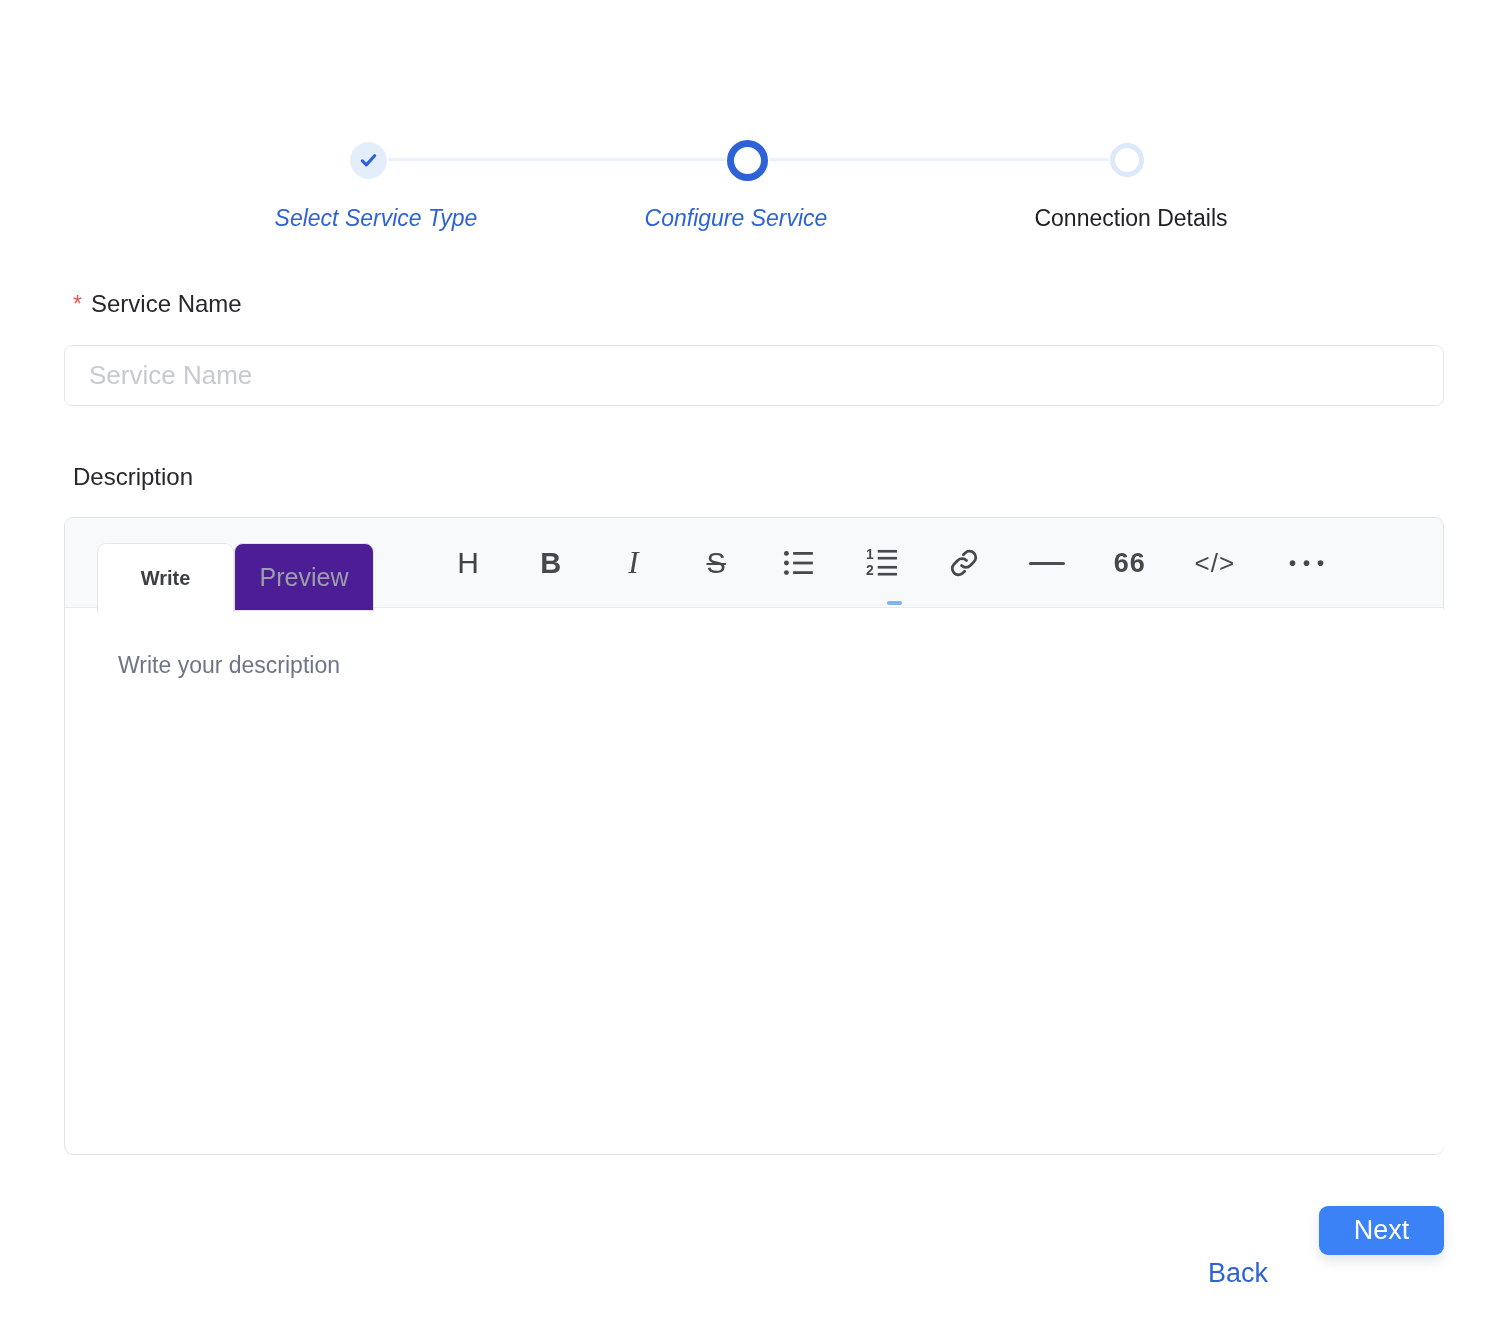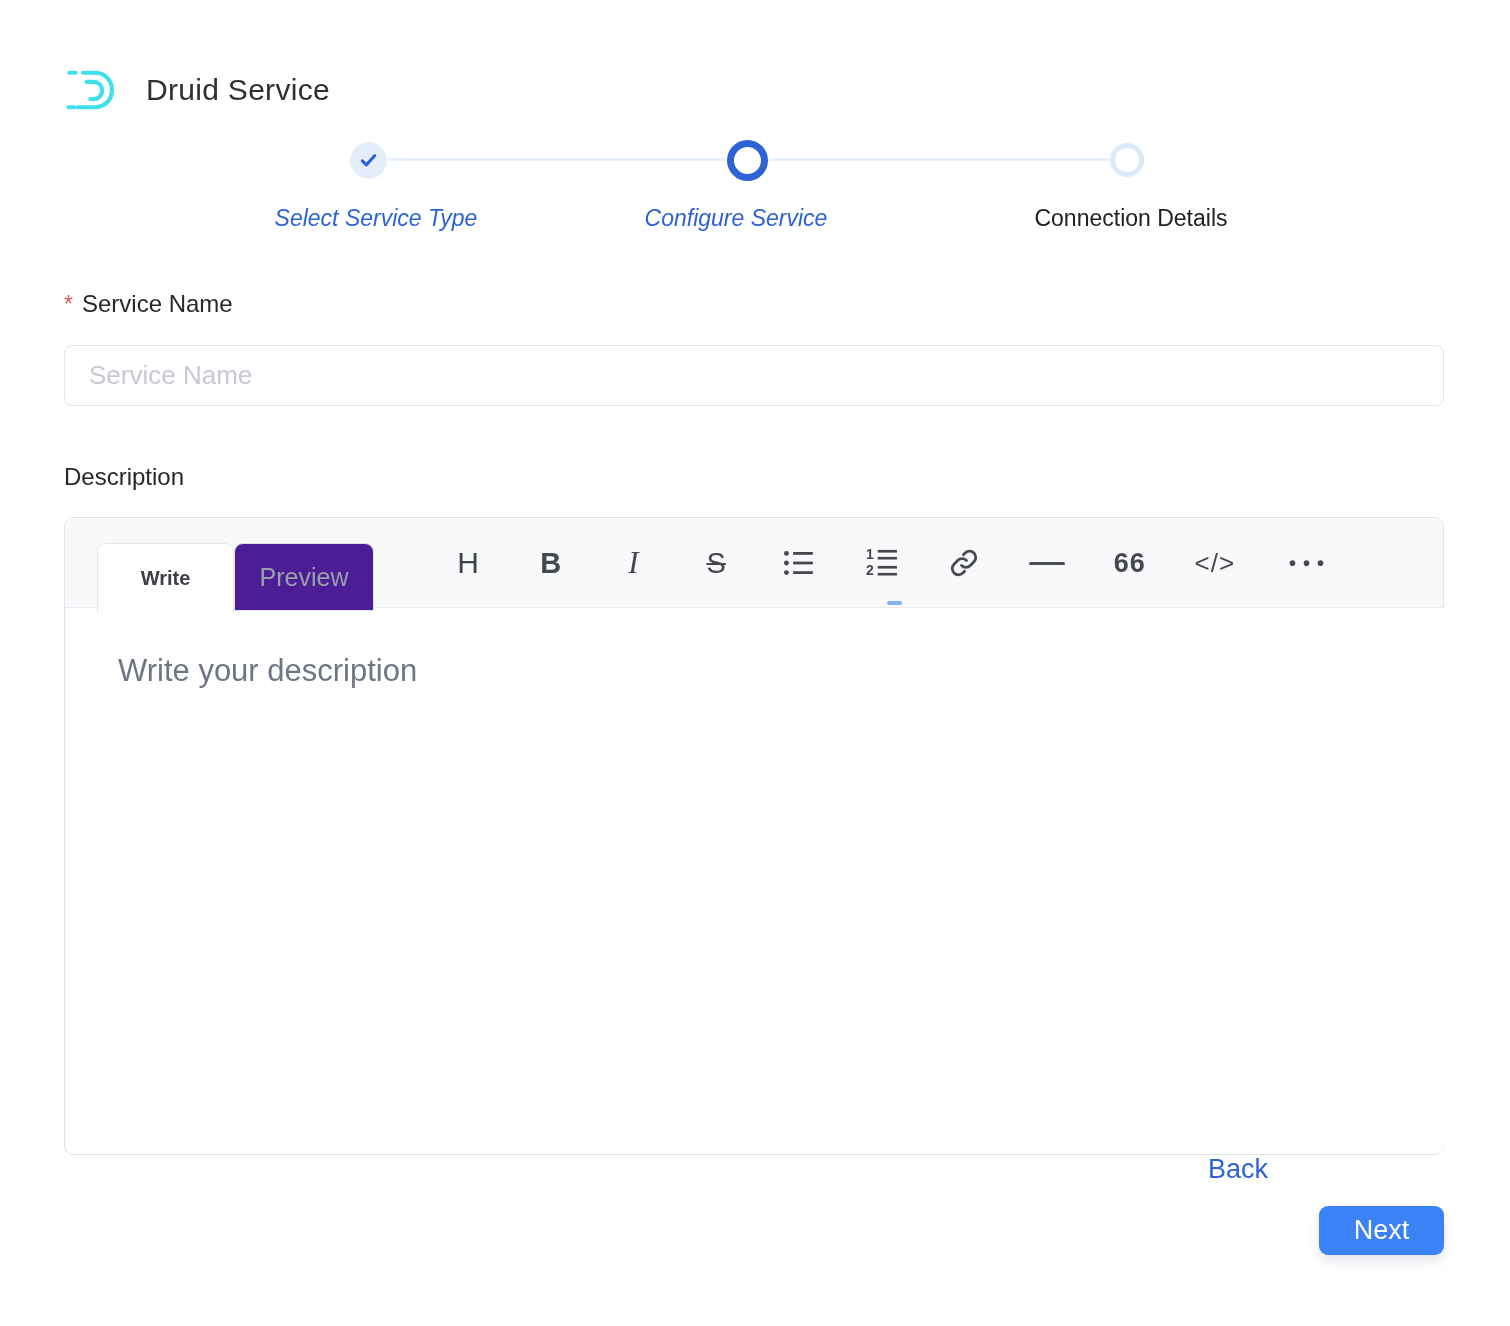--- a/index.html
+++ b/index.html
@@ -27,21 +27,21 @@
   .line-1 { left: 388px; width: 338px; }
   .line-2 { left: 769px; width: 340px; }
   .step-label { position: absolute; top: 205px; transform: translateX(-50%); font-size: 23px; font-weight: 500; white-space: nowrap; cursor: pointer; }
   .step-label.blue { color: #2e63d6; font-style: italic; }
   .step-label.dark { color: #202226; }
   .label-1 { left: 376px; }
   .label-2 { left: 736px; }
   .label-3 { left: 1131px; }
 
   
-  .field-label { position: absolute; left: 64px; font-size: 24px; font-weight: 500; color: #26282d; }
+  .field-label { position: absolute; left: 73px; font-size: 24px; font-weight: 500; color: #26282d; }
   .service-name-label { top: 290px; }
   .description-label { top: 463px; }
   .req { color: #e25950; font-size: 23px; margin-right: 9px; }
 
   
   .service-name-input {
     position: absolute; left: 64px; top: 345px; width: 1380px; height: 61px;
     border: 1px solid #e3e6ea; border-radius: 8px; padding: 0 24px;
     font-size: 26px; color: #333; font-family: inherit; outline: none; background: #fff;
   }
@@ -83,53 +83,42 @@
   .glyph-quote { font-size: 27px; font-weight: 700; letter-spacing: 1px; }
   .glyph-code { font-size: 26px; font-weight: 400; letter-spacing: 1px; }
   .glyph-more { font-size: 20px; font-weight: 700; letter-spacing: 7px; padding-left: 7px; }
   .hr-shape { display: block; width: 36px; height: 3px; background: #4a4d52; border-radius: 2px; }
   .ol-tick { position: absolute; left: 822px; top: 83px; width: 15px; height: 4px; background: #7fb3f2; border-radius: 2px; }
 
   .editor-body-input {
     position: absolute; left: 1px; top: 91px; width: 1378px; height: 545px;
     border: none; outline: none; resize: none; background: #ffffff;
     border-radius: 0 0 9px 9px; padding: 40px 52px;
-    font-family: inherit; font-size: 31px; color: #333; line-height: 1.4;
+    font-family: inherit; font-size: 23px; color: #333; line-height: 1.4;
   }
   .editor-body-input::placeholder { color: #6e7585; }
 
   
   .back-button {
-    position: absolute; top: 1154px; left: 1204px; width: 68px;
+    position: absolute; top: 1258px; left: 1204px; width: 68px;
     background: none; border: none; font-family: inherit;
     font-size: 27px; font-weight: 500; color: #2e63d6; cursor: pointer;
   }
   .next-button {
     position: absolute; top: 1206px; left: 1319px; width: 125px; height: 49px;
     background: #3b82f6; border: none; border-radius: 9px;
     font-family: inherit; font-size: 27px; font-weight: 500; color: #ffffff; cursor: pointer;
     box-shadow: 0 6px 12px rgba(100, 116, 139, 0.18);
   }
 </style>
 </head>
 <body>
 
 <div class="canvas">
 
-  <header class="header">
-    <span class="logo">
-      <svg viewBox="0 0 64 56" width="58" height="52" fill="none" stroke="#40E0EA" stroke-width="4.6" stroke-linecap="round">
-        <path d="M6 9 H13"></path>
-        <path d="M21 9 H34 C45 9 53 17 53 28 C53 39 45 47 34 47 H15"></path>
-        <path d="M25 19 H32 C38 19 42 23 42 28.5 C42 34 38 38 32 38 H29"></path>
-        <path d="M5 47 H11"></path>
-      </svg>
-    </span>
-    <h1 class="page-title">Druid Service</h1>
-  </header>
 
   <div>
     <span class="step-circle step-done">
       <svg viewBox="0 0 24 24" width="21" height="21" fill="none" stroke="#2E63D6" stroke-width="3.6" stroke-linecap="round" stroke-linejoin="round">
         <path d="M5 12.5 L9.5 17 L19 6.5"></path>
       </svg>
     </span>
     <span class="step-line line-1"></span>
     <span class="step-circle step-active"></span>
     <span class="step-line line-2"></span>

